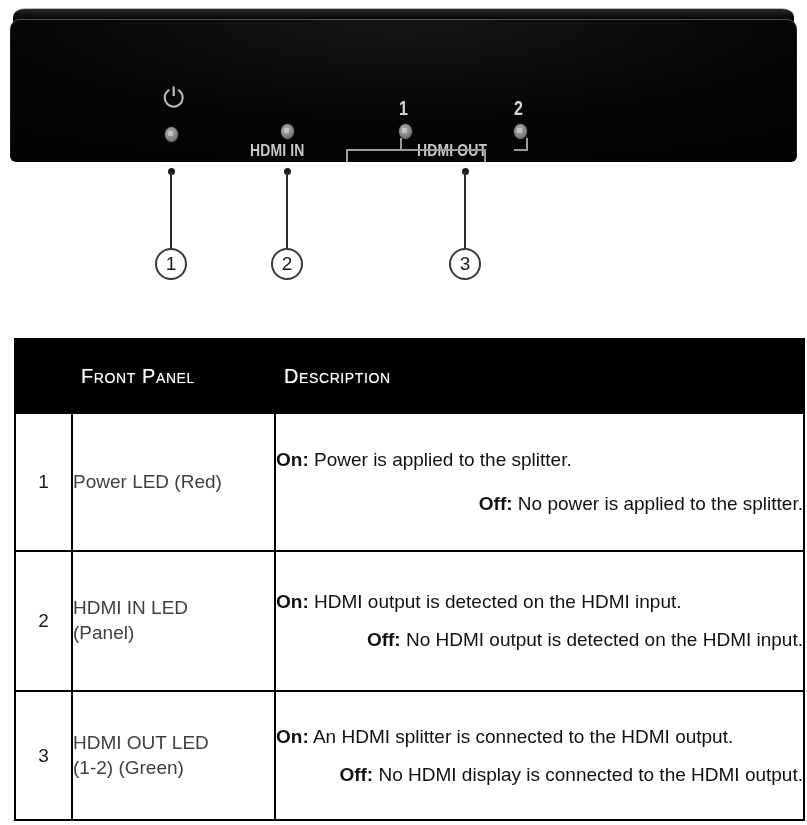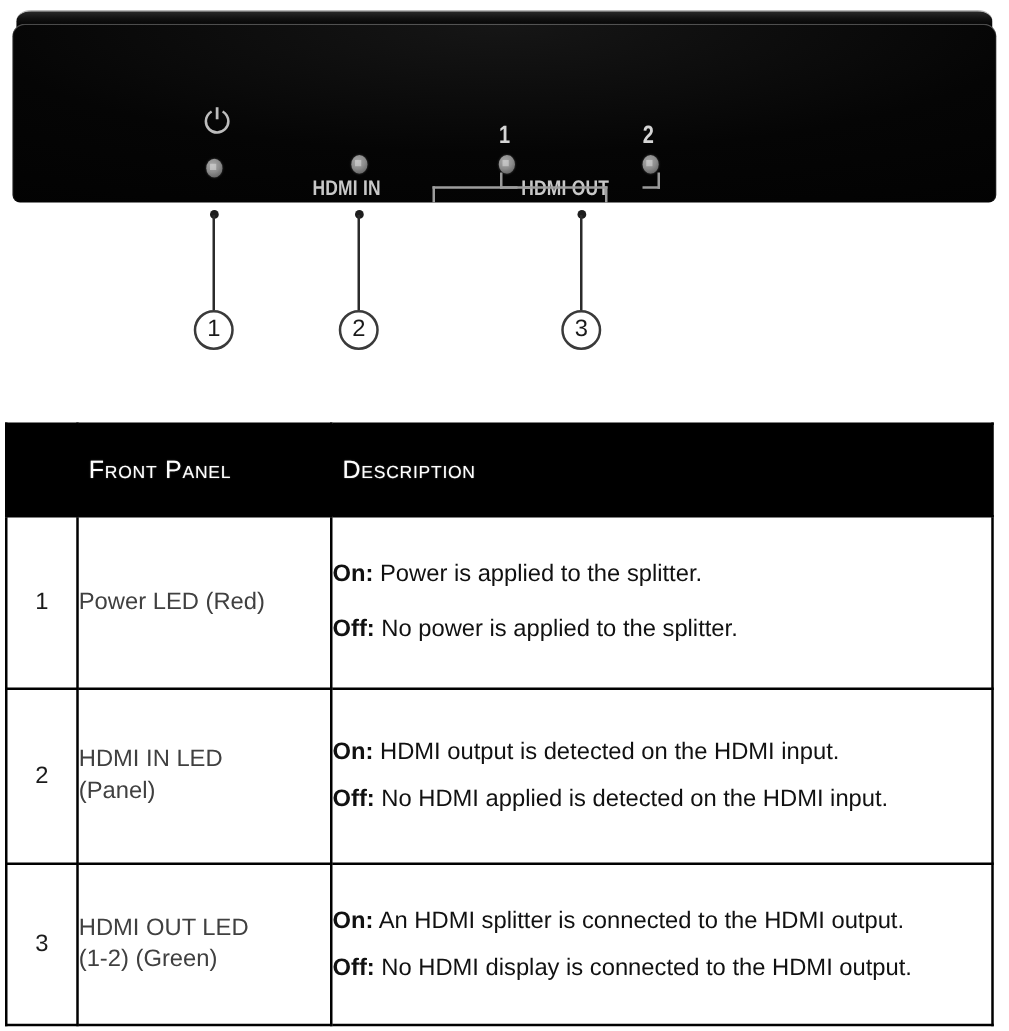--- a/index.html
+++ b/index.html
@@ -146,21 +146,21 @@
     font-family: "Liberation Sans", sans-serif;
     display: flex;
     align-items: center;
     justify-content: center;
     box-sizing: border-box;
   }
 
   
   #legend-table {
     position: absolute;
-    left: 4px;
+    left: 14px;
     top: 338px;
     width: 789px;
     border-collapse: collapse;
     table-layout: fixed;
   }
   #legend-table td, #legend-table th {
     border: 2px solid #000000;
     padding: 0;
     vertical-align: middle;
   }
@@ -198,21 +198,21 @@
   td.desc-cell {
     padding: 10px 10px 10px 14px;
     font-size: 19px;
     color: #111111;
   }
   .desc-line {
     margin: 0;
     line-height: 1.35;
     white-space: nowrap;
   }
-  .desc-line + .desc-line { margin-top: 18px; }
+  .desc-line + .desc-line { margin-top: 18px; text-align: right; }
   .state { font-weight: 700; margin-top: 27px; }
   tr.row-1 td { height: 136px; }
   tr.row-2 td { height: 138px; }
   tr.row-3 td { height: 127px; }
   tr.row-2 .desc-line + .desc-line { margin-top: 12px; }
   tr.row-3 .desc-line + .desc-line { margin-top: 12px; }
 </style>
 </head>
 <body>
 
@@ -299,21 +299,21 @@
       <td class="num-cell">2</td>
       <td class="name-cell">
         <div>HDMI IN LED</div>
         <div>(Panel)</div>
       </td>
       <td class="desc-cell">
         <p class="desc-line">
           <span class="state">On:</span><span> HDMI output is detected on the HDMI input.</span>
         </p>
         <p class="desc-line">
-          <span class="state">Off:</span><span> No HDMI applied is detected on the HDMI input.</span>
+          <span class="state">Off:</span><span> No HDMI output is detected on the HDMI input.</span>
         </p>
       </td>
     </tr>
 
     <tr class="row-3">
       <td class="num-cell">3</td>
       <td class="name-cell">
         <div>HDMI OUT LED</div>
         <div>(1-2) (Green)</div>
       </td>

